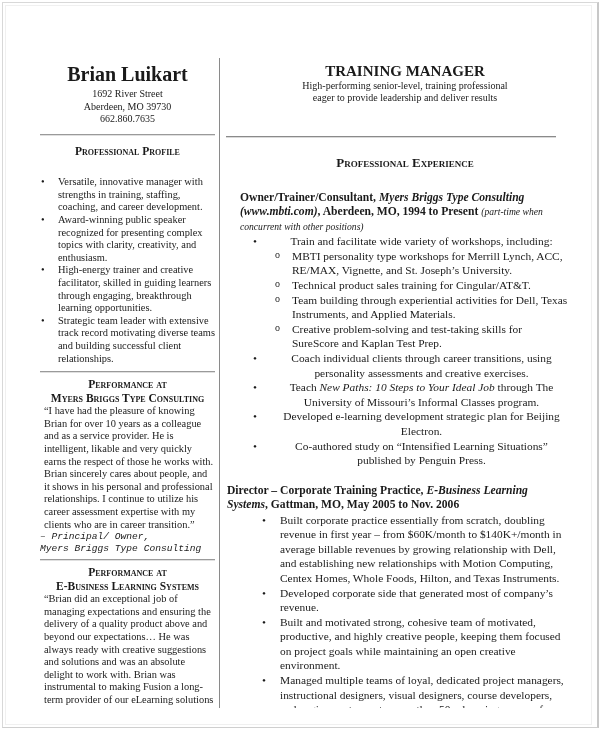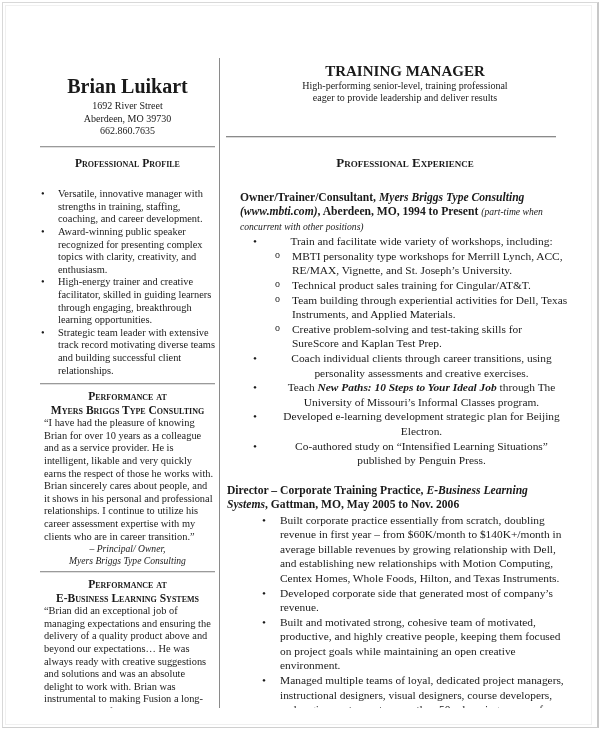--- a/index.html
+++ b/index.html
@@ -25,55 +25,55 @@
   }
   .left-col {
     position: absolute; left: 40px; top: 58px; width: 175px;
     font-size: 10.4px; line-height: 12.6px;
   }
   .right-col {
     position: absolute; left: 240px; top: 62px; width: 330px;
     font-size: 11.4px; line-height: 14.6px;
   }
   .name {
-    text-align: center; font-weight: bold; font-size: 20px; line-height: 24px; margin: 16px 0 2px 0;
+    text-align: center; font-weight: bold; font-size: 20px; line-height: 24px; margin: 4px 0 2px 0;
   }
   .contact { text-align: center; font-size: 10px; line-height: 12.6px; }
   .hr-left {
     height: 1px; background: #9a9a9a; margin: 5px 0 0 0;
     box-shadow: 0 1px 0 #e0e0e0;
   }
   .sc-head {
     text-align: center; font-weight: bold; font-variant: small-caps;
     font-size: 11.5px; line-height: 13.5px;
   }
   ul { margin: 0; padding: 0; list-style: none; }
   .blist li { position: relative; padding-left: 18px; }
   .blist li::before { content: "•"; position: absolute; left: 1px; top: 0; }
   .quote { margin-left: 4px; }
-  .attrib { text-align: center; font-style: italic; font-size: 9.6px; line-height: 12px; }
+  .attrib { text-align: left; font-style: italic; font-size: 9.6px; line-height: 12px; font-family: Liberation Mono, monospace; }
   .role-title { text-align: center; font-weight: bold; font-size: 15px; line-height: 18px; }
   .tagline { text-align: center; font-size: 10px; line-height: 12.4px; }
   .hr-right {
     height: 1px; background: #8a8a8a; margin: 0; box-shadow: 0 1px 0 #dadada;
     position: absolute; left: 226px; top: 136px; width: 330px;
   }
   .exp-head {
     text-align: center; font-weight: bold; font-variant: small-caps; font-size: 13px; line-height: 16px;
   }
   .job-head { font-weight: bold; font-size: 11.6px; line-height: 14.4px; }
   .job-head .co { font-style: italic; }
   .job-head .note { font-style: italic; font-weight: normal; font-size: 9.6px; }
   .rlist li { position: relative; padding-left: 33px; text-align: center; }
   .rlist li::before { content: "•"; position: absolute; left: 13px; top: 0; }
   .sublist li { position: relative; padding-left: 52px; }
   .sublist li::before { content: "o"; position: absolute; left: 35px; top: -1px; font-size: 10px; }
   .rlist2 li { position: relative; padding-left: 40px; }
   .rlist2 li::before { content: "•"; position: absolute; left: 22px; top: 0; }
-  .ital { font-style: italic; font-weight: bold; }
+  .ital { font-style: italic; }
   .clip { position: absolute; left: 0; top: 0; width: 600px; height: 708px; overflow: hidden; }
 </style>
 </head>
 <body>
 
 <div class="page-frame"></div>
 <div class="inner-frame"></div>
 
 <div class="clip">
 

